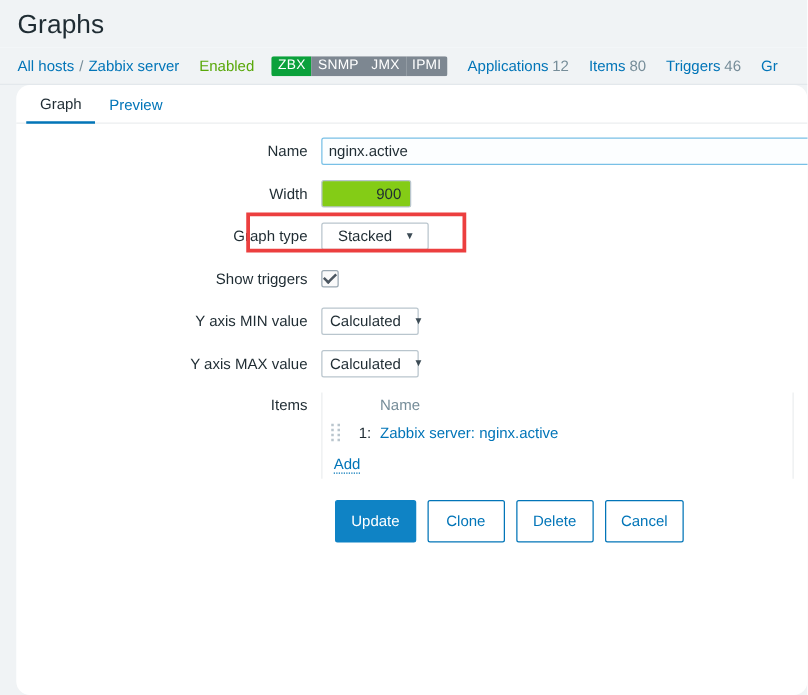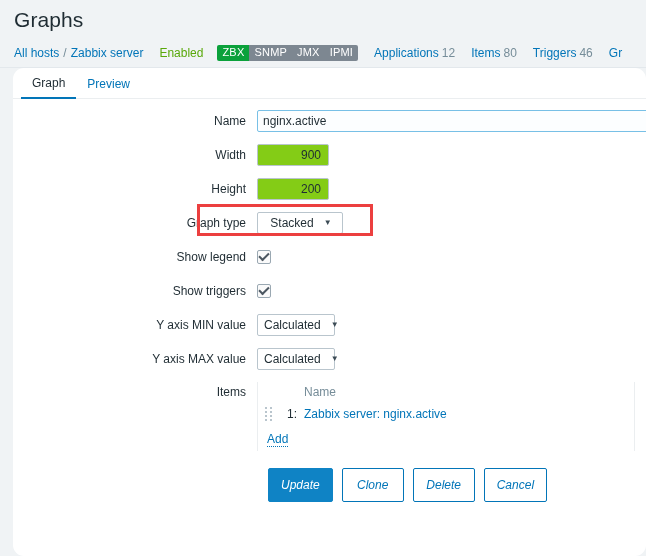--- a/index.html
+++ b/index.html
@@ -326,21 +326,20 @@
     font-size: 12px;
     font-family: "Liberation Sans", sans-serif;
     display: inline-flex;
     align-items: center;
     justify-content: center;
     padding: 16px 12px;
     cursor: pointer;
     border: 1px solid #0275b8;
     background: #ffffff;
     color: #0275b8;
-    font-style: italic;
   }
   .btn.primary {
     background: #0f83c5;
     border-color: #0f83c5;
     color: #ffffff;
   }
 </style>
 </head>
 <body>
 
@@ -392,46 +391,32 @@
         </div>
       </div>
 
       <div class="frow">
         <div class="flabel">Width</div>
         <div class="fctl">
           <input class="txt num" type="text" value="900" style="">
         </div>
       </div>
 
-      <div class="frow">
-        <div class="flabel">Height</div>
-        <div class="fctl">
-          <input class="txt num" type="text" value="200" style="">
-        </div>
-      </div>
 
       <div class="frow hl-row">
         <div class="hl-box"></div>
         <div class="flabel">Graph type</div>
         <div class="fctl">
           <div class="sel w86">
             <span>Stacked</span>
             <span class="caret">▼</span>
           </div>
         </div>
       </div>
 
-      <div class="frow">
-        <div class="flabel">Show legend</div>
-        <div class="fctl">
-          <span class="chk">
-              <span class="mark"></span>
-            </span>
-        </div>
-      </div>
 
 
       <div class="frow">
         <div class="flabel">Show triggers</div>
         <div class="fctl">
           <span class="chk">
               <span class="mark"></span>
             </span>
         </div>
       </div>

